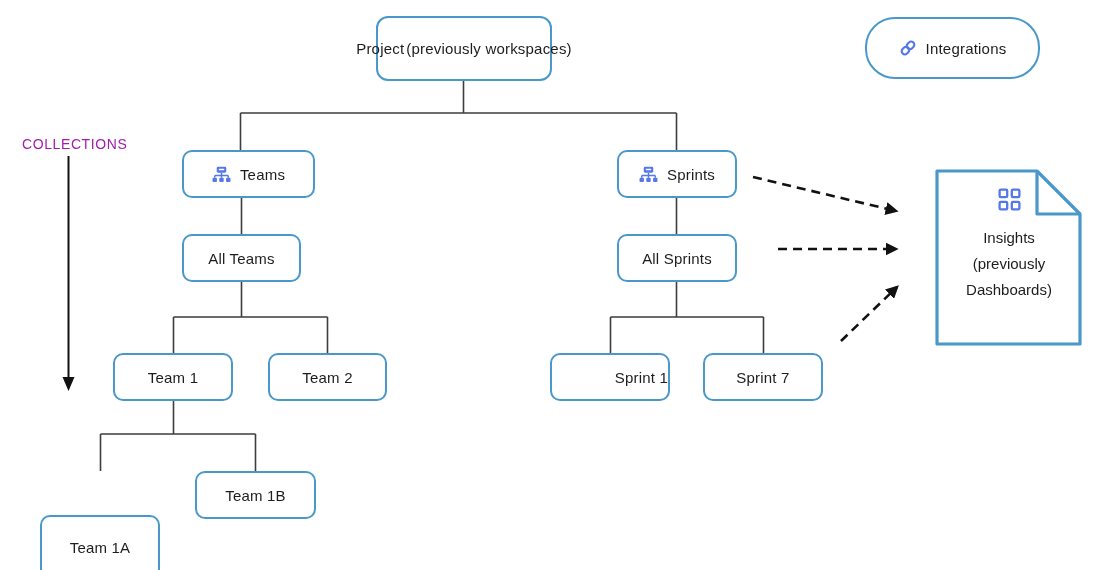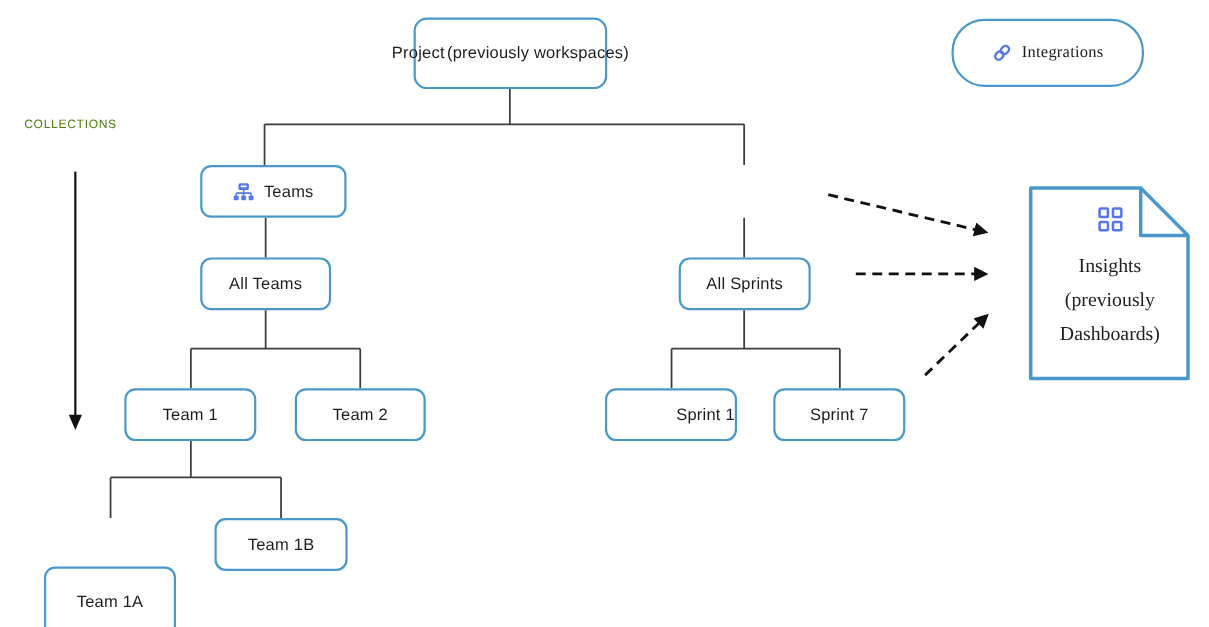--- a/index.html
+++ b/index.html
@@ -21,39 +21,38 @@
     display:flex;
     align-items:center;
     justify-content:center;
     gap:9px;
     font-size:15px;
     letter-spacing:.2px;
     text-align:center;
   }
   .node .lbl{white-space:nowrap;}
   .node.two-line{flex-direction:row;gap:2px;border-radius:12px;line-height:1.45;}
-  .pill{border-radius:30px;font-family:Liberation Serif, serif;}
+  .pill{border-radius:30px;}
   .collections{
     position:absolute;
-    left:22px;top:107px;
-    font-size:11px;
+    left:22px;top:136px;
+    font-size:14px;
     letter-spacing:.6px;
-    color:#4d7c0f;
+    color:#a21caf;
   }
   .doc-content{
     position:absolute;
     left:936px;top:188px;
     width:146px;
     text-align:center;
   }
   .doc-content .doc-text{
     margin-top:10px;
-    font-size:18px;
+    font-size:15px;
     line-height:1.72;
-    font-family:Liberation Serif, serif;
   }
   .icon{display:inline-block;line-height:0;}
 </style>
 </head>
 <body>
 
 <div id="canvas">
 
   <svg class="overlay" width="1099" height="570" viewBox="0 0 1099 570">
     <defs>
@@ -111,20 +110,33 @@
   </div>
 
   <div class="node" style="left:40px;top:471px;width:120px;height:64px;margin-top:44px;">
     <span class="lbl">Team 1A</span>
   </div>
 
   <div class="node" style="left:195px;top:471px;width:121px;height:48px;">
     <span class="lbl">Team 1B</span>
   </div>
 
+  <div class="node" style="left:617px;top:150px;width:120px;height:48px;">
+    <span class="icon">
+      <svg width="19" height="17" viewBox="0 0 18 16">
+        <rect x="4.5" y="0.6" width="9" height="5.8" rx="1.4" fill="#5577E8"></rect>
+        <rect x="6.4" y="2.5" width="5.2" height="1.4" rx="0.6" fill="#ffffff"></rect>
+        <path d="M9,6.4 V9 M2.6,9 H15.4 M2.6,9 V11 M15.4,9 V11 M9,9 V11" stroke="#5577E8" stroke-width="1.4" fill="none"></path>
+        <rect x="0.5" y="11" width="4.2" height="4.2" rx="1" fill="#5577E8"></rect>
+        <rect x="6.9" y="11" width="4.2" height="4.2" rx="1" fill="#5577E8"></rect>
+        <rect x="13.3" y="11" width="4.2" height="4.2" rx="1" fill="#5577E8"></rect>
+      </svg>
+    </span>
+    <span class="lbl">Sprints</span>
+  </div>
 
   <div class="node" style="left:617px;top:234px;width:120px;height:48px;">
     <span class="lbl">All Sprints</span>
   </div>
 
   <div class="node" style="left:550px;top:353px;width:120px;height:48px;justify-content:flex-end;">
     <span class="lbl">Sprint 1</span>
   </div>
 
   <div class="node" style="left:703px;top:353px;width:120px;height:48px;">

